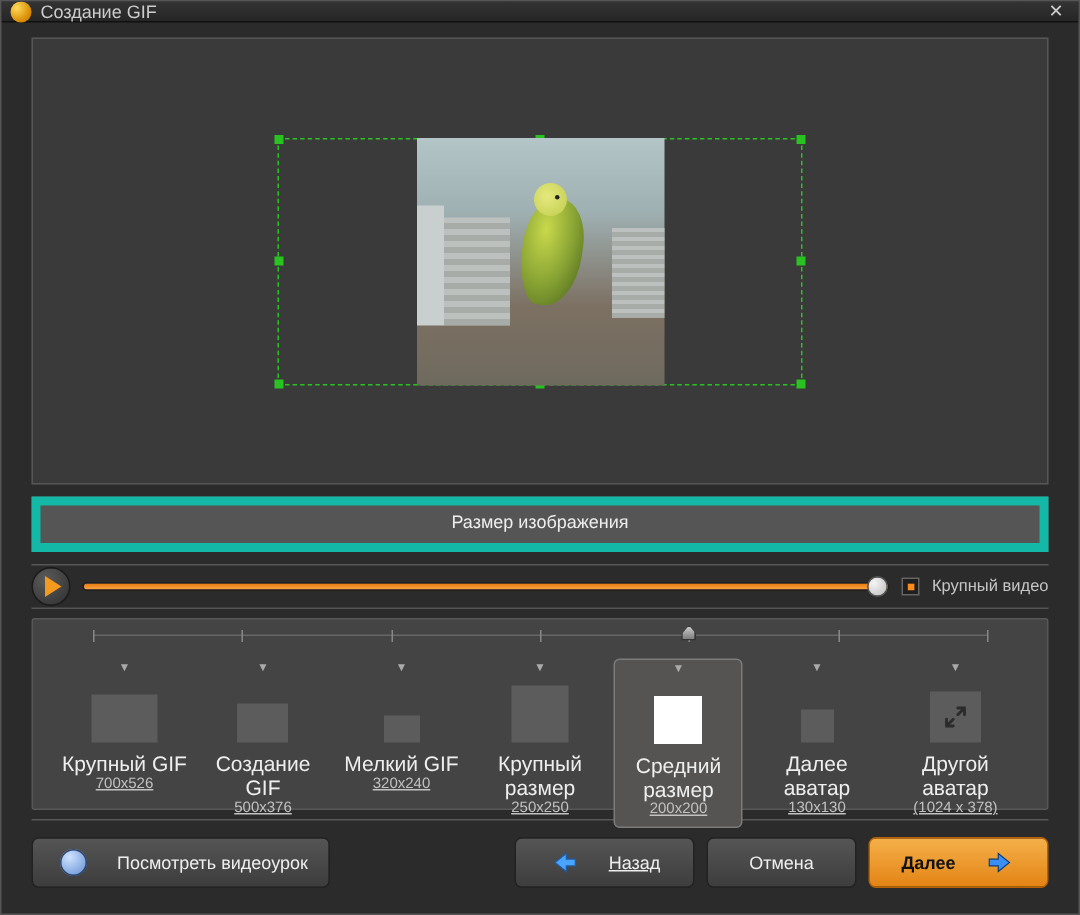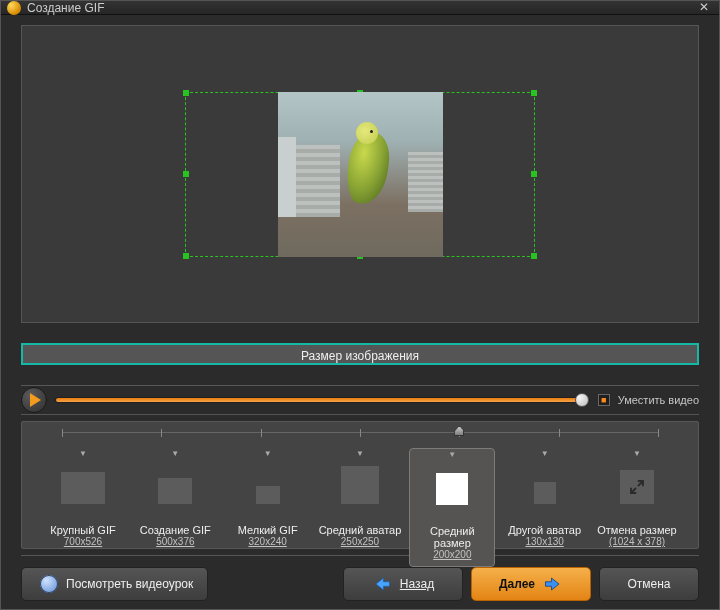--- a/index.html
+++ b/index.html
@@ -82,24 +82,24 @@
     transform: rotate(8deg);
   }
   .parrot-head {
     position:absolute; left:78px; top:30px; width:22px; height:22px;
     background: radial-gradient(circle at 40% 40%, #e6e97e, #bfcc4c);
     border-radius:50%;
   }
   .parrot-eye { position:absolute; left:92px; top:38px; width:3px; height:3px; background:#222; border-radius:50%; }
 
   .section-header {
-    margin: 20px 20px;
-    height: 22px;
+    margin: 8px 20px;
+    height: 37px;
     background: #555;
-    border: 2px solid #14b8a6;
+    border: 6px solid #14b8a6;
     color: #eee;
     font-size: 12px;
     text-align: center;
     line-height: 22px;
   }
   .slider-row {
     margin: 2px 20px;
     height: 30px;
     display: flex;
     align-items: center;
@@ -195,21 +195,21 @@
   .preset .swatch-wrap {
     height: 46px;
     display:flex; align-items:flex-end; justify-content:center;
   }
   .preset .swatch { background:#5c5c5c; }
   .preset.selected .swatch { background:#fff; }
   .preset.other .swatch {
     width:34px;height:34px; display:flex;align-items:center;justify-content:center;
   }
   .preset.other .swatch svg { width:18px;height:18px; }
-  .preset .lbl { margin-top:20px; font-size:11px; color:#eee; }
+  .preset .lbl { margin-top:6px; font-size:14px; color:#eee; }
   .preset .dim { font-size:10px; color:#c2c2c2;text-decoration:underline; }
 
   .footer {
     margin: 4px 20px 6px 20px;
     border-top: 1px solid #575757;
     display: flex;
     align-items: center;
     padding-top:8px;
     gap: 8px;
     height: 48px;
@@ -218,21 +218,21 @@
     height: 34px;
     background: linear-gradient(#555,#3d3d3d);
     border: 1px solid #222;
     border-radius: 5px;
     color: #eee;
     display: inline-flex;
     align-items: center;
     justify-content: center;
     font-size: 12px;
     padding: 0 18px;
-    gap: 8px;
+    gap: 20px;
   }
   .btn.primary {
     background: linear-gradient(#f5b04a,#e38414);
     border: 1px solid #b76100;
     color: #111;
     font-weight: bold;
   }
   .btn.tutorial { padding-right:14px; }
   .tutorial-icon {
     width: 18px; height: 18px; border-radius: 50%;
@@ -275,21 +275,21 @@
 <div class="section-header">Размер изображения</div>
 
 <div class="slider-row">
   <div class="play-btn">
       <div class="tri"></div>
     </div>
   <div class="slider-track">
     <div class="slider-thumb"></div>
   </div>
   <span class="fit-check">■</span>
-  <span>Уместить видео</span>
+  <span>Крупный видео</span>
 </div>
 
 <div class="presets-panel">
   <div class="presets-ruler" id="ruler">
   <div class="tick" style="left: 0%;"></div>
       <div class="tick" style="left: 16.6667%;"></div>
       <div class="tick" style="left: 33.3333%;"></div>
       <div class="tick" style="left: 50%;"></div>
       <div class="tick" style="left: 66.6667%;"></div>
       <div class="tick" style="left: 83.3333%;"></div>
@@ -319,68 +319,68 @@
           <div class="swatch" style="width:24px;height:18px"></div>
         </div>
         <div class="lbl">Мелкий GIF</div>
         <div class="dim">320x240</div>
       </div>
       <div class="preset">
         <div class="arrow">▼</div>
         <div class="swatch-wrap">
           <div class="swatch" style="width:38px;height:38px"></div>
         </div>
-        <div class="lbl">Средний аватар</div>
+        <div class="lbl">Крупный размер</div>
         <div class="dim">250x250</div>
       </div>
       <div class="preset selected">
         <div class="arrow">▼</div>
         <div class="swatch-wrap">
           <div class="swatch" style="width:32px;height:32px"></div>
         </div>
         <div class="lbl">Средний размер</div>
         <div class="dim">200x200</div>
       </div>
       <div class="preset">
         <div class="arrow">▼</div>
         <div class="swatch-wrap">
           <div class="swatch" style="width:22px;height:22px"></div>
         </div>
-        <div class="lbl">Другой аватар</div>
+        <div class="lbl">Далее аватар</div>
         <div class="dim">130x130</div>
       </div>
       <div class="preset other">
         <div class="arrow">▼</div>
         <div class="swatch-wrap">
           <div class="swatch" style="width:34px;height:34px">
             <svg viewBox="0 0 24 24">
               <path d="M4 14 L4 20 L10 20 M4 20 L10 14 M20 10 L20 4 L14 4 M20 4 L14 10" stroke="#2b2b2b" stroke-width="2.5" fill="none" stroke-linecap="round"></path>
             </svg>
           </div>
         </div>
-        <div class="lbl">Отмена размер</div>
+        <div class="lbl">Другой аватар</div>
         <div class="dim">(1024 x 378)</div>
       </div>
     </div>
 </div>
 
 <div class="footer">
   <button class="btn tutorial">
     <span class="tutorial-icon"></span>
     <span>Посмотреть видеоурок</span>
   </button>
   <div class="spacer"></div>
   <button class="btn" style="width:120px;text-decoration:underline;">
     <svg class="arrow-svg" viewBox="0 0 24 24">
         <path d="M14 4 L4 12 L14 20 L14 15 L22 15 L22 9 L14 9 Z" fill="#4aa3ff" stroke="#1c5ea8"></path>
       </svg>
     <span>Назад</span>
   </button>
+  <button class="btn" style="width:100px;">
+    <span>Отмена</span>
+  </button>
   <button class="btn primary" style="width:120px;">
     <span>Далее</span>
     <svg class="arrow-svg" viewBox="0 0 24 24">
         <path d="M10 4 L20 12 L10 20 L10 15 L2 15 L2 9 L10 9 Z" fill="#3a8ff5" stroke="#0a3c7b"></path>
       </svg>
   </button>
-  <button class="btn" style="width:100px;">
-    <span>Отмена</span>
-  </button>
 </div>
 
 </body></html>

